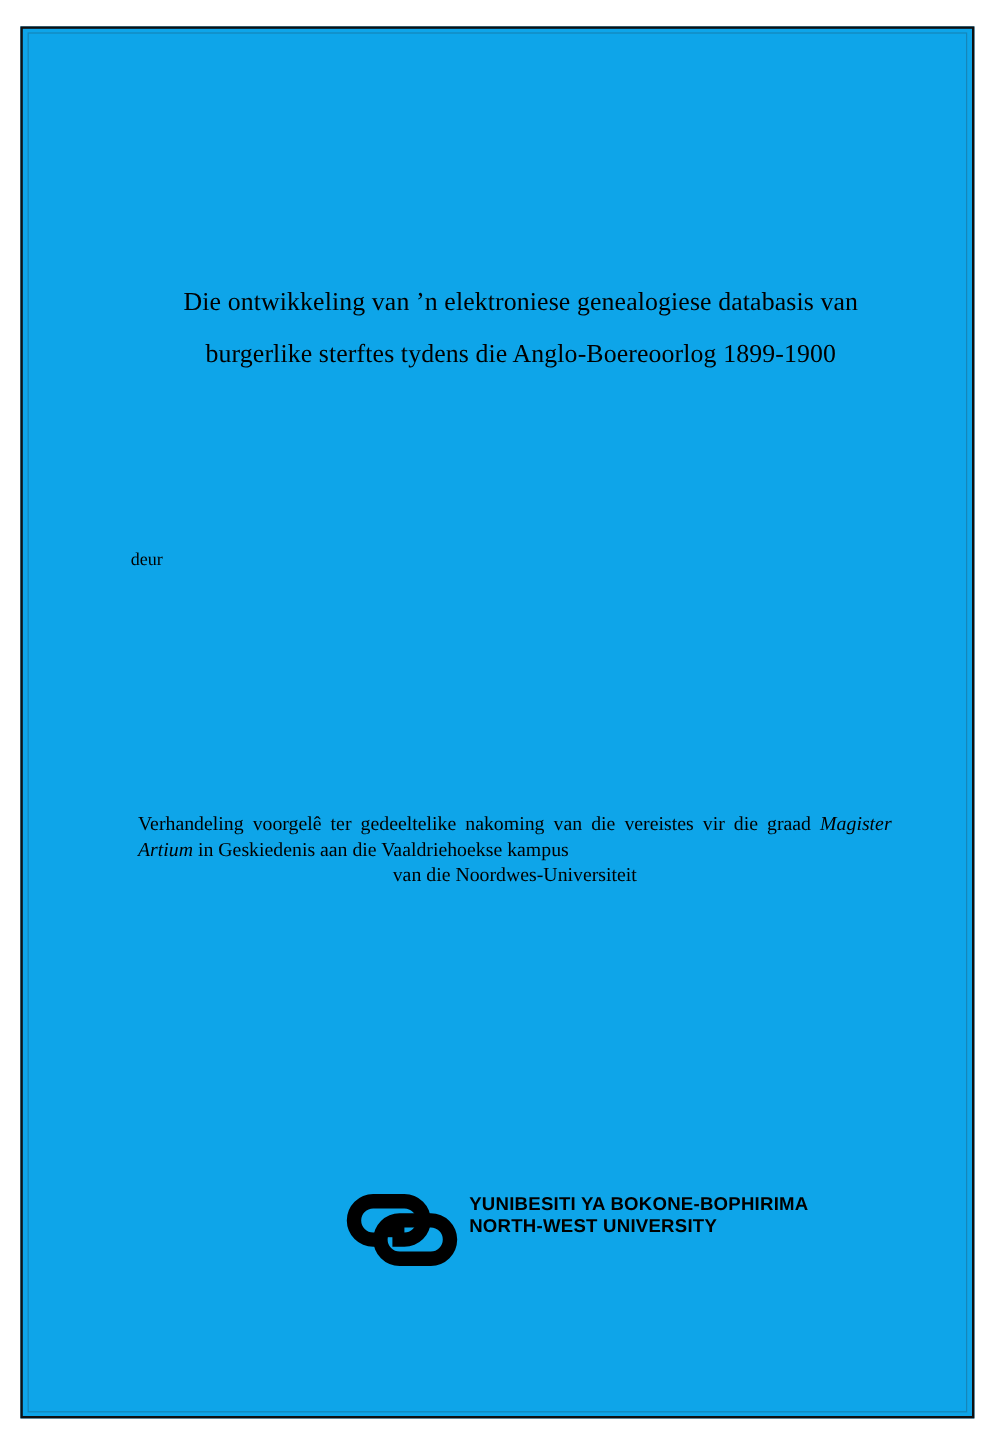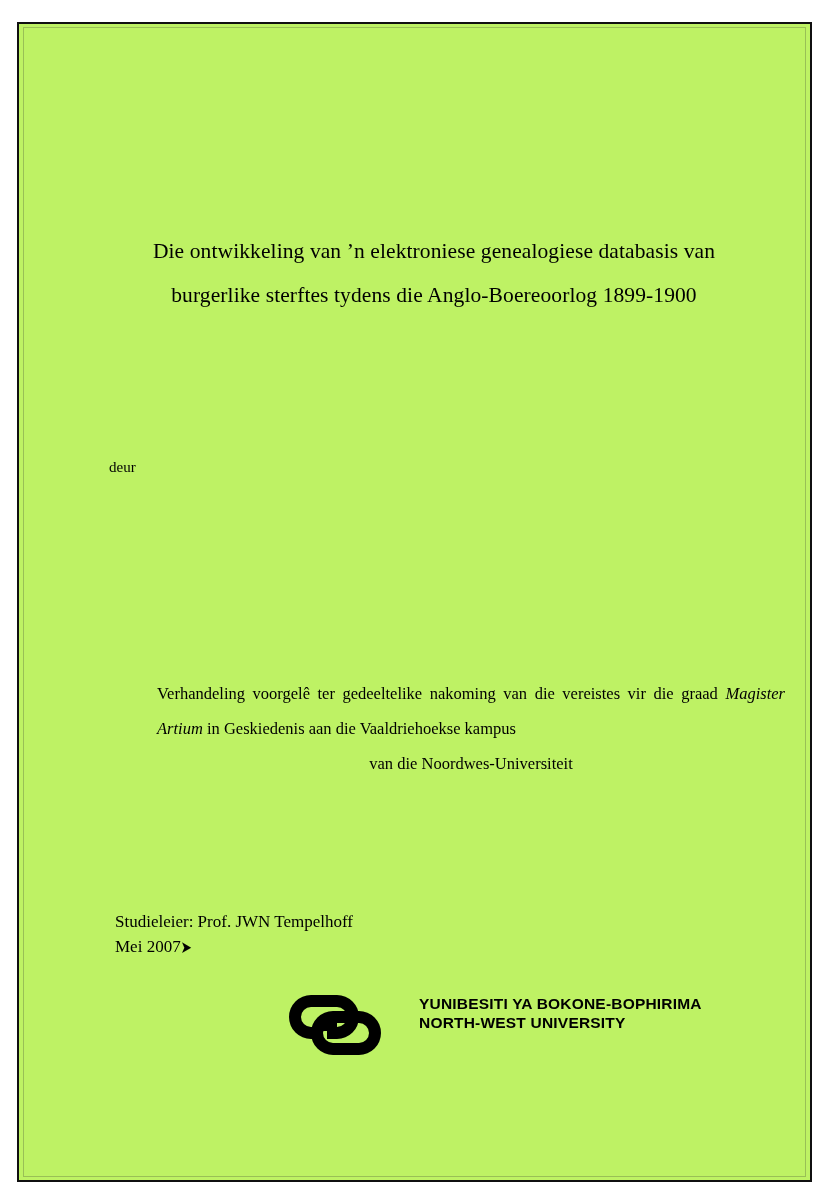--- a/index.html
+++ b/index.html
@@ -22,21 +22,21 @@
   }
   
   .page-frame {
     position: absolute;
     left: 17px;
     top: 22px;
     width: 795px;
     height: 1160px;
     border: 2px solid #101010;
     box-sizing: border-box;
-    background: #bef264;
+    background: #0ea5e9;
   }
   .page-frame::after {
     content: "";
     position: absolute;
     left: 4px;
     top: 3px;
     right: 4px;
     bottom: 3px;
     border: 1px solid #2a2a2a;
     opacity: 0.25;
@@ -78,23 +78,22 @@
     width: 650px;
     text-align: center;
     font-size: 19.5px;
   }
   .statement {
     position: absolute;
     left: 6px;
     top: 592px;
     width: 628px;
     font-size: 16.5px;
-    line-height: 35px;
+    line-height: 21px;
     text-align: justify;
-    margin-left: 42px;
   }
   .statement .last-line {
     text-align: center;
   }
   .statement em {
     font-style: italic;
   }
   .supervisor {
     position: absolute;
     left: 6px;
@@ -134,21 +133,20 @@
   .logo-text {
     position: absolute;
     left: 132px;
     top: 5px;
     font-family: "Liberation Sans", sans-serif;
     font-size: 15.5px;
     line-height: 19px;
     letter-spacing: 0.2px;
     font-weight: 700;
     white-space: nowrap;
-    margin-left: 28px;
   }
 </style>
 </head>
 <body>
 
 <div class="page">
   <div class="page-frame">
     <div class="content">
 
       <div class="title-block">
@@ -157,27 +155,20 @@
       </div>
 
       <div class="deur">deur</div>
 
 
       <div class="statement">
         <span>Verhandeling voorgelê ter gedeeltelike nakoming van die vereistes vir die graad </span><em>Magister Artium</em><span> in Geskiedenis aan die Vaaldriehoekse kampus</span>
         <div class="last-line">van die Noordwes-Universiteit</div>
       </div>
 
-      <div class="supervisor">
-        <div>Studieleier: Prof. JWN Tempelhoff</div>
-        <div class="date-line">
-          <span>Mei 2007</span>
-          <span class="date-mark">➤</span>
-        </div>
-      </div>
 
       <div class="logo-block">
         <div class="logo-mark">
           <svg viewBox="0 0 108 68" width="108" height="68" aria-hidden="true">
             <g fill="#000000">
               <path d="M30 4 h26 a22 22 0 0 1 0 44 h-10 v-12 h10 a10 10 0 0 0 0 -20 h-26 a10 10 0 0 0 0 20 h6 v12 h-6 a22 22 0 0 1 0 -44 z"></path>
               <path d="M52 20 h26 a22 22 0 0 1 0 44 h-26 a22 22 0 0 1 0 -44 z m0 12 a10 10 0 0 0 0 20 h26 a10 10 0 0 0 0 -20 z"></path>
               <rect x="40" y="28" width="16" height="12"></rect>
             </g>
           </svg>

